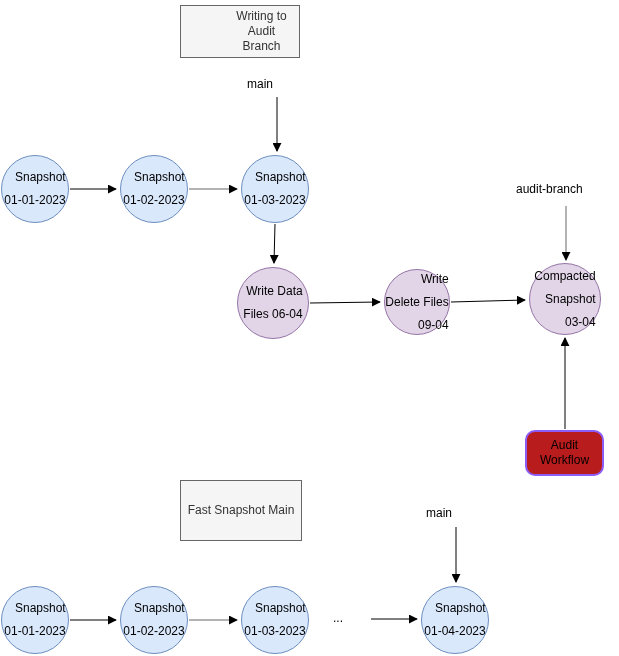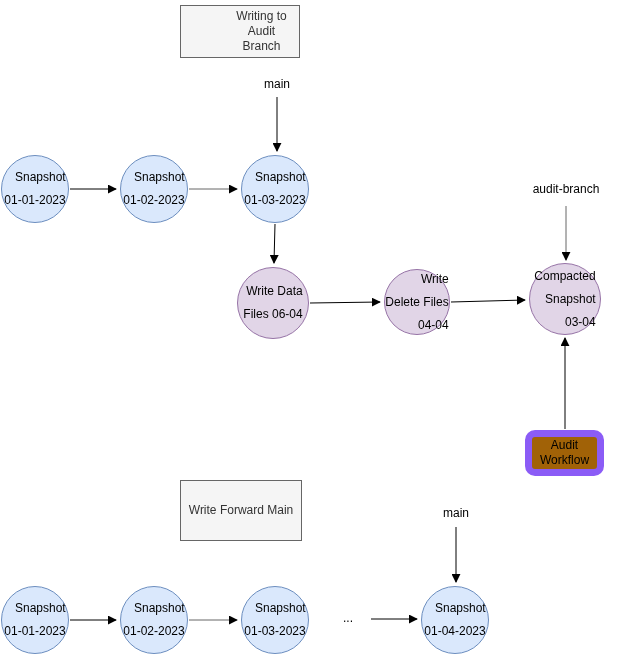--- a/index.html
+++ b/index.html
@@ -51,34 +51,33 @@
     box-sizing: border-box;
     display: flex;
     align-items: center;
     justify-content: center;
     text-align: center;
     line-height: 15px;
     white-space: pre-line;
   }
   .rounded-box {
     position: absolute;
-    background: #a16207;
-    border: 7px solid #8b5cf6;
+    background: #b91c1c;
+    border: 2px solid #8b5cf6;
     border-radius: 10px;
     box-sizing: border-box;
     display: flex;
     align-items: center;
     justify-content: center;
     text-align: center;
     line-height: 15px;
     white-space: pre-line;
   }
   .branch-label {
     position: absolute;
-    text-align: center;
     line-height: 14px;
     white-space: pre-line;
   }
 </style>
 </head>
 <body>
 
 <div class="canvas">
 
   <svg class="edges-layer" width="619" height="656" viewBox="0 0 619 656">
@@ -123,30 +122,30 @@
 01-02-2023</div>
 
   <div class="node-circle node-blue" style="left:241px; top:155px; width:68px; height:68px;">Snapshot
 01-03-2023</div>
 
   <div class="node-circle node-purple" style="left:237px; top:267px; width:72px; height:72px;">Write Data
 Files 06-04</div>
 
   <div class="node-circle node-purple" style="left:384px; top:269px; width:66px; height:66px;">Write
 Delete Files
-04-04</div>
+09-04</div>
 
   <div class="node-circle node-purple" style="left:529px; top:263px; width:72px; height:72px;">Compacted
 Snapshot
 03-04</div>
 
   <div class="rounded-box" style="left:525px; top:430px; width:79px; height:46px;">Audit
 Workflow</div>
 
-  <div class="label-box" style="left:180px; top:480px; width:122px; height:61px;">Write Forward Main</div>
+  <div class="label-box" style="left:180px; top:480px; width:122px; height:61px;">Fast Snapshot Main</div>
 
   <div class="branch-label" style="left:426px; top:506px; width:60px;">main</div>
 
   <div class="node-circle node-blue" style="left:1px; top:586px; width:68px; height:68px;">Snapshot
 01-01-2023</div>
 
   <div class="node-circle node-blue" style="left:120px; top:586px; width:68px; height:68px;">Snapshot
 01-02-2023</div>
 
   <div class="node-circle node-blue" style="left:241px; top:586px; width:68px; height:68px;">Snapshot

